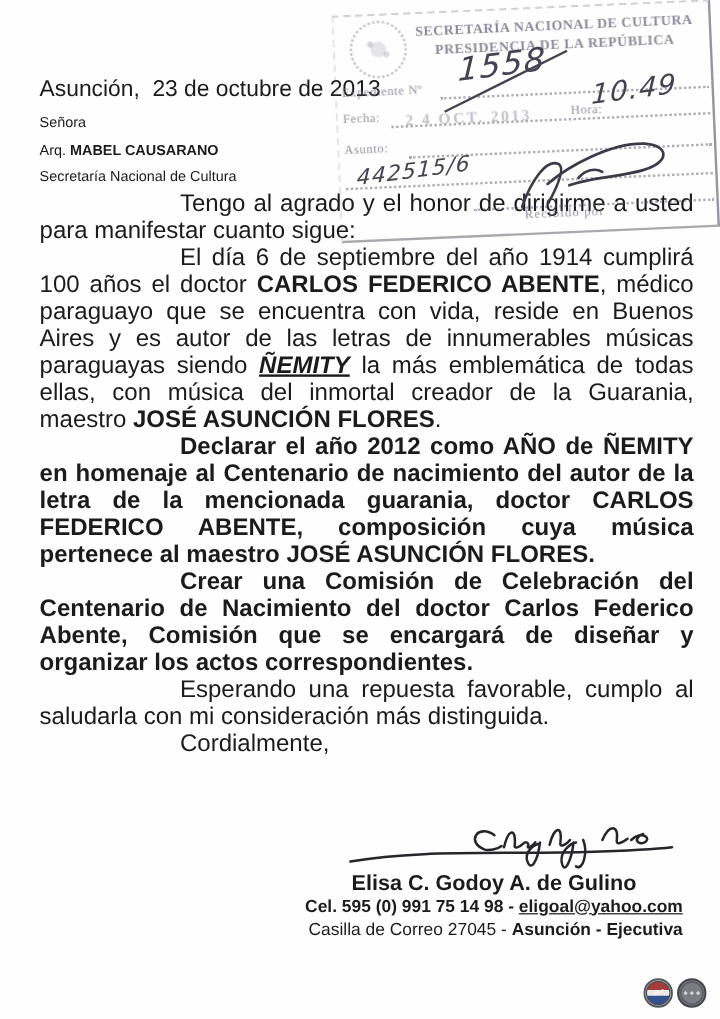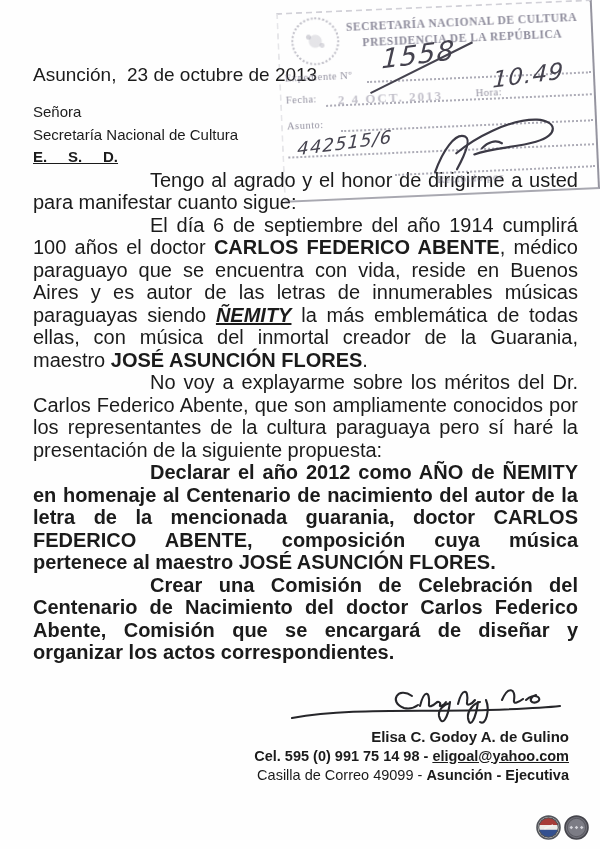--- a/index.html
+++ b/index.html
@@ -7,21 +7,21 @@
     position:relative;width:600px;height:849px;margin:0 auto;
     background:#fefefe;overflow:hidden;
     font-family:"Liberation Sans",sans-serif;color:#1b1b1b;
   }
   .content{padding:36px 22px 0 33px;}
   .pre{white-space:pre-wrap;}
   .b{font-weight:700;}
   .i{font-style:italic;text-decoration:underline;}
   .u{text-decoration:underline;}
   .date-line{font-size:19px;line-height:22px;margin-top:28px;}
-  .recipient{margin-top:15px;font-size:15px;line-height:22.5px;}
+  .recipient{margin-top:5px;font-size:12px;line-height:22.5px;}
   .recipient p{margin:0;}
   p.body{margin:0;font-size:20px;line-height:22.5px;text-align:justify;}
   .indent{text-indent:117px;}
   .mt20{margin-top:20px;} .mt10{margin-top:10px;} .mt8{margin-top:8px;}
 
   
   .stamp{
     position:absolute;left:280px;top:6px;width:312px;height:186px;
     transform:rotate(-2.5deg);transform-origin:50% 50%;
     border-right:2px solid rgba(85,84,102,.62);
@@ -64,21 +64,21 @@
     border-top:2px solid #45434f;transform:rotate(-24deg);
   }
 
   
   .main-signature{position:absolute;left:288px;top:678px;}
   .stamp-signature{position:absolute;left:128px;top:102px;}
   .sig-block{
     position:absolute;right:31px;top:727px;text-align:right;
     font-size:14.5px;line-height:19.5px;
   }
-  .sig-block .name{font-weight:700;font-size:15px;}
+  .sig-block .name{font-weight:700;font-size:18px;text-align:center;}
   .sig-block .bold-line{font-weight:700;text-align:center;}
 
   .footer-icons{position:absolute;left:536px;top:815px;display:flex;gap:3px;}
   .footer-icons svg{display:block;}
 </style>
 </head>
 <body>
 
 <div class="page">
 
@@ -116,49 +116,50 @@
         <path d="M70,40 C76,34 84,32 90,36"></path>
       </g>
     </svg>
   </div>
 
   <div class="content">
     <div class="date-line pre">Asunción,  23 de octubre de 2013</div>
 
     <div class="recipient">
       <p class="pre"><span>Señora</span></p>
+      <p class="pre"><span>Arq. </span><span class="b">MABEL CAUSARANO</span></p>
       <p class="pre"><span>Secretaría Nacional de Cultura</span></p>
-      <p class="pre"><span class="b u">E.&nbsp;&nbsp;&nbsp;&nbsp;&nbsp;S.&nbsp;&nbsp;&nbsp;&nbsp;&nbsp;D.</span></p>
     </div>
 
     <p class="body indent mt20"><span>Tengo al agrado y el honor de dirigirme a usted para manifestar cuanto sigue:</span></p>
     <p class="body indent mt10"><span>El día 6 de septiembre del año 1914 cumplirá 100 años el doctor </span><span class="b">CARLOS FEDERICO ABENTE</span><span>, médico paraguayo que se encuentra con vida, reside en Buenos Aires y es autor de las letras de innumerables músicas paraguayas siendo </span><span class="b i">ÑEMITY</span><span> la más emblemática de todas ellas, con música del inmortal creador de la Guarania, maestro </span><span class="b">JOSÉ ASUNCIÓN FLORES</span><span>.</span></p>
-    <p class="body indent mt10"><span>No voy a explayarme sobre los méritos del Dr. Carlos Federico Abente, que son ampliamente conocidos por los representantes de la cultura paraguaya pero sí haré la presentación de la siguiente propuesta:</span></p>
     <p class="body indent mt8"><span class="b">Declarar el año 2012 como AÑO de ÑEMITY en homenaje al Centenario de nacimiento del autor de la letra de la mencionada guarania, doctor CARLOS FEDERICO ABENTE, composición cuya música pertenece al maestro JOSÉ ASUNCIÓN FLORES.</span></p>
     <p class="body indent"><span class="b">Crear una Comisión de Celebración del Centenario de Nacimiento del doctor Carlos Federico Abente, Comisión que se encargará de diseñar y organizar los actos correspondientes.</span></p>
+    <p class="body indent mt10"><span>Esperando una repuesta favorable, cumplo al saludarla con mi consideración más distinguida.</span></p>
+    <p class="body indent"><span>Cordialmente,</span></p>
   </div>
 
   <svg class="main-signature" width="282" height="56" viewBox="0 0 282 56">
     <g fill="none" stroke="#26262a" stroke-width="2.1" stroke-linecap="round">
       <path d="M4,40 C60,30 120,34 200,32 C230,31 255,30 272,28"></path>
       <path d="M124,18 C110,8 100,24 116,30 C120,31 126,30 130,27"></path>
       <path d="M132,28 C136,12 142,12 141,26 C140,30 145,28 148,25 C150,23 153,24 152,27 C151,30 156,27 158,24"></path>
       <path d="M162,24 C160,40 154,50 151,38 C150,32 156,26 162,25"></path>
       <path d="M170,26 C174,10 181,10 179,24 C178,29 184,26 187,22"></path>
       <path d="M190,24 C188,40 182,52 180,40 C179,33 186,25 192,24"></path>
       <path d="M198,22 C202,32 198,48 192,44"></path>
       <path d="M214,22 C220,8 228,10 226,22 C225,27 231,24 235,21"></path>
       <path d="M238,22 C242,18 247,17 250,19 C254,22 248,26 244,24 C241,22 244,18 248,17"></path>
     </g>
   </svg>
 
   <div class="sig-block">
     <div class="name">Elisa C. Godoy A. de Gulino</div>
     <div class="bold-line"><span>Cel. 595 (0) 991 75 14 98</span><span class="pre"> - </span><span class="u">eligoal@yahoo.com</span></div>
-    <div><span>Casilla de Correo 49099 - </span><span class="b">Asunción - Ejecutiva</span></div>
+    <div><span>Casilla de Correo 27045 - </span><span class="b">Asunción - Ejecutiva</span></div>
   </div>
 
   <div class="footer-icons">
     <svg width="25" height="25" viewBox="0 0 24 24">
       <defs>
           <clipPath id="pc">
             <circle cx="12" cy="12" r="9.4"></circle>
           </clipPath>
         </defs>
       <circle cx="12" cy="12" r="11" fill="#dddbd6" stroke="#53565c" stroke-width="1.6"></circle>

